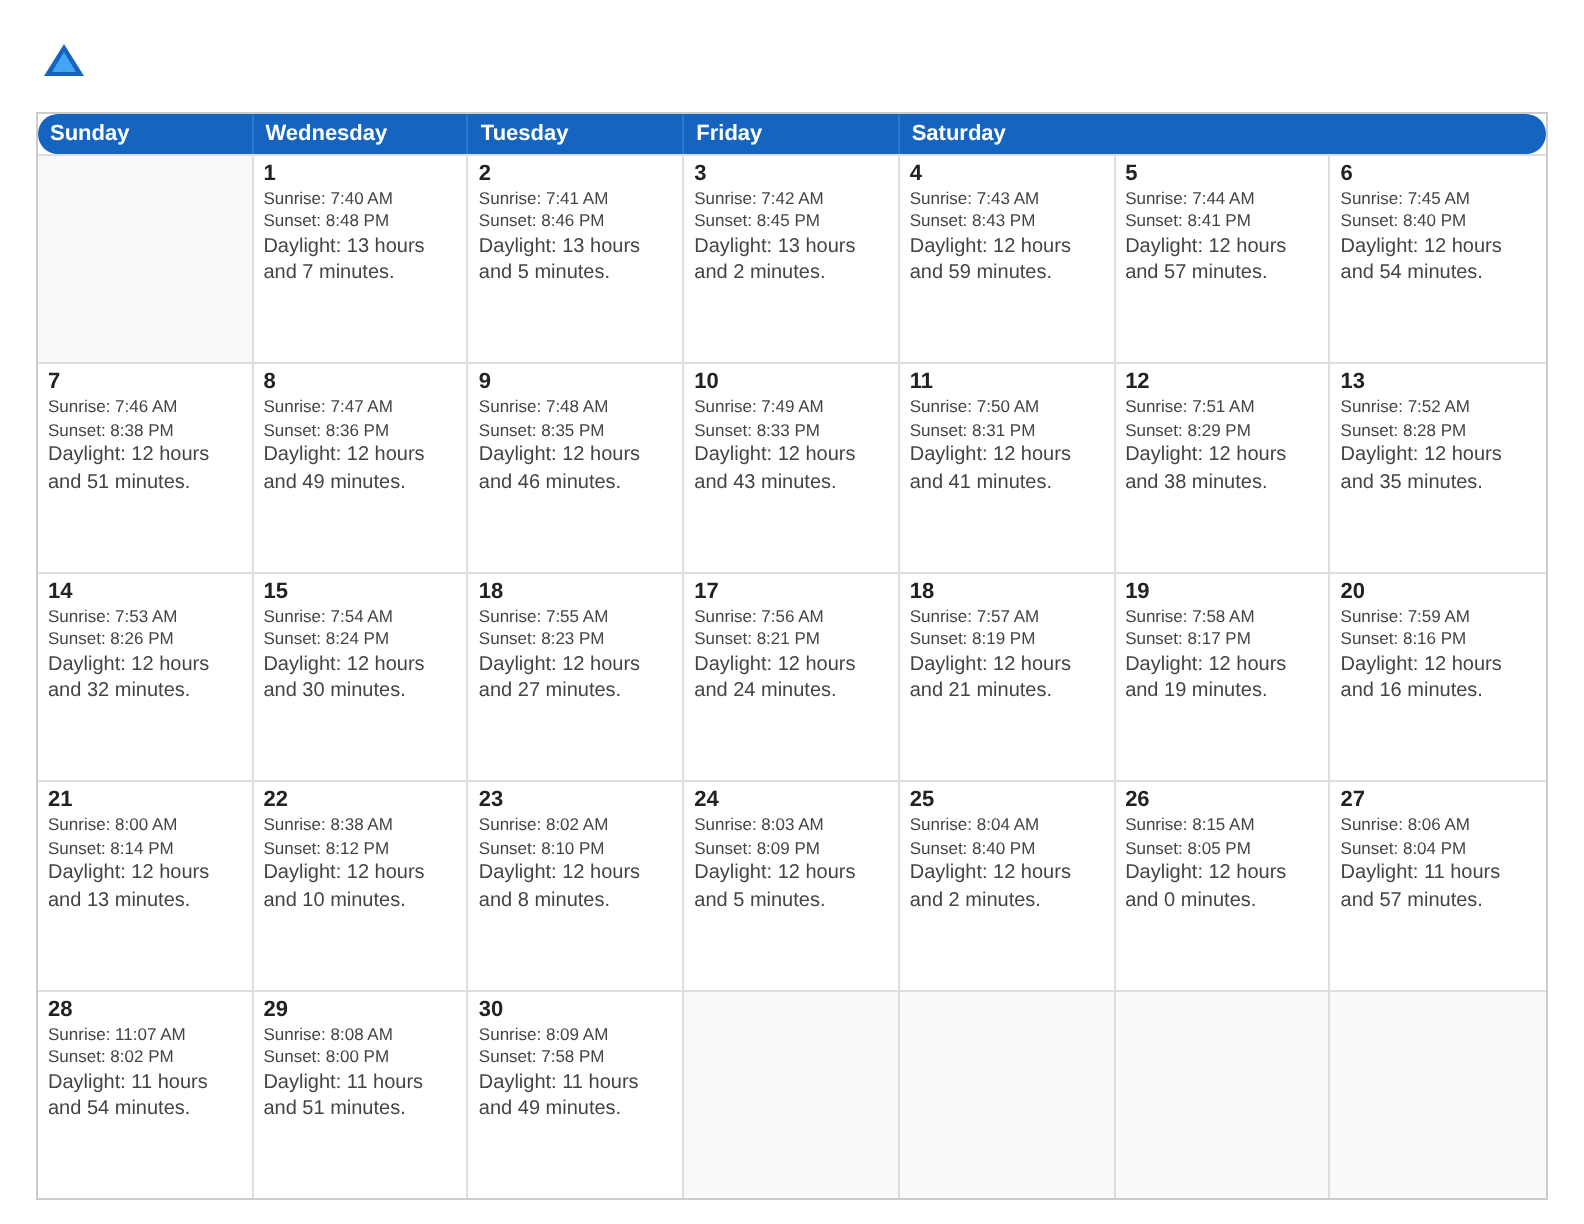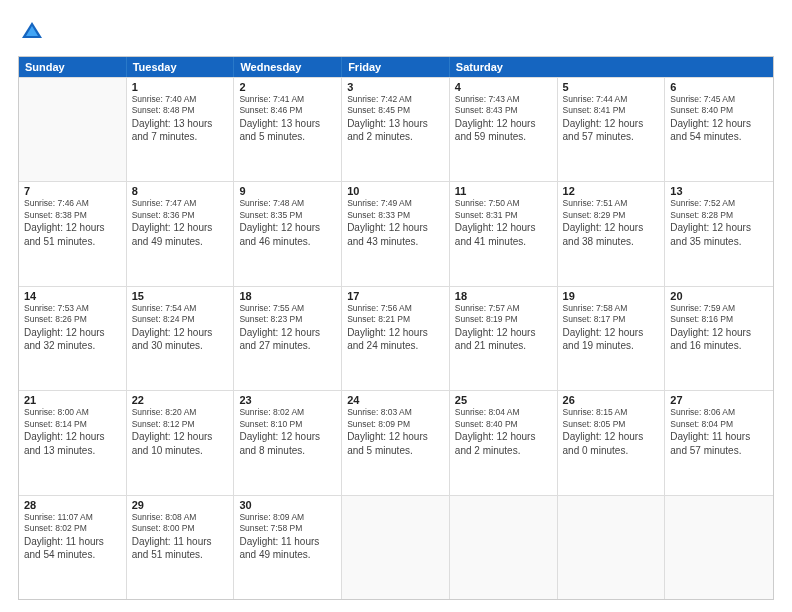--- a/index.html
+++ b/index.html
@@ -64,20 +64,21 @@
     .calendar {
       flex: 1;
       display: flex;
       flex-direction: column;
       border: 1px solid #ccc;
     }
     .cal-header {
       display: grid;
       grid-template-columns: repeat(7, 1fr);
       background: #1565c0;
+      border-radius: 10px;
     }
     .cal-header-cell {
       color: #fff;
       font-size: 11px;
       font-weight: bold;
       padding: 4px 6px;
       border-right: 1px solid #2979c9;
       text-align: left;
     }
     .cal-header-cell:last-child { border-right: none; }
@@ -138,22 +139,22 @@
     </div>
     <div class="title-block">
       <h1></h1>
       <h2></h2>
     </div>
   </div>
 
   <div class="calendar">
     <div class="cal-header">
     <div class="cal-header-cell">Sunday</div>
+        <div class="cal-header-cell">Wednesday</div>
         <div class="cal-header-cell">Tuesday</div>
-        <div class="cal-header-cell">Wednesday</div>
         <div class="cal-header-cell">Friday</div>
         <div class="cal-header-cell">Saturday</div>
       </div>
     <div class="cal-body">
     <div class="cal-row">
           <div class="cal-cell empty"></div>
           <div class="cal-cell">
             <div class="day-num">1</div>
             <div class="cell-line">Sunrise: 7:40 AM</div>
             <div class="cell-line">Sunset: 8:48 PM</div>
@@ -301,21 +302,21 @@
         <div class="cal-row">
           <div class="cal-cell">
             <div class="day-num">21</div>
             <div class="cell-line">Sunrise: 8:00 AM</div>
             <div class="cell-line">Sunset: 8:14 PM</div>
             <div class="daylight-line">Daylight: 12 hours</div>
             <div class="daylight-line">and 13 minutes.</div>
           </div>
           <div class="cal-cell">
             <div class="day-num">22</div>
-            <div class="cell-line">Sunrise: 8:20 AM</div>
+            <div class="cell-line">Sunrise: 8:38 AM</div>
             <div class="cell-line">Sunset: 8:12 PM</div>
             <div class="daylight-line">Daylight: 12 hours</div>
             <div class="daylight-line">and 10 minutes.</div>
           </div>
           <div class="cal-cell">
             <div class="day-num">23</div>
             <div class="cell-line">Sunrise: 8:02 AM</div>
             <div class="cell-line">Sunset: 8:10 PM</div>
             <div class="daylight-line">Daylight: 12 hours</div>
             <div class="daylight-line">and 8 minutes.</div>

